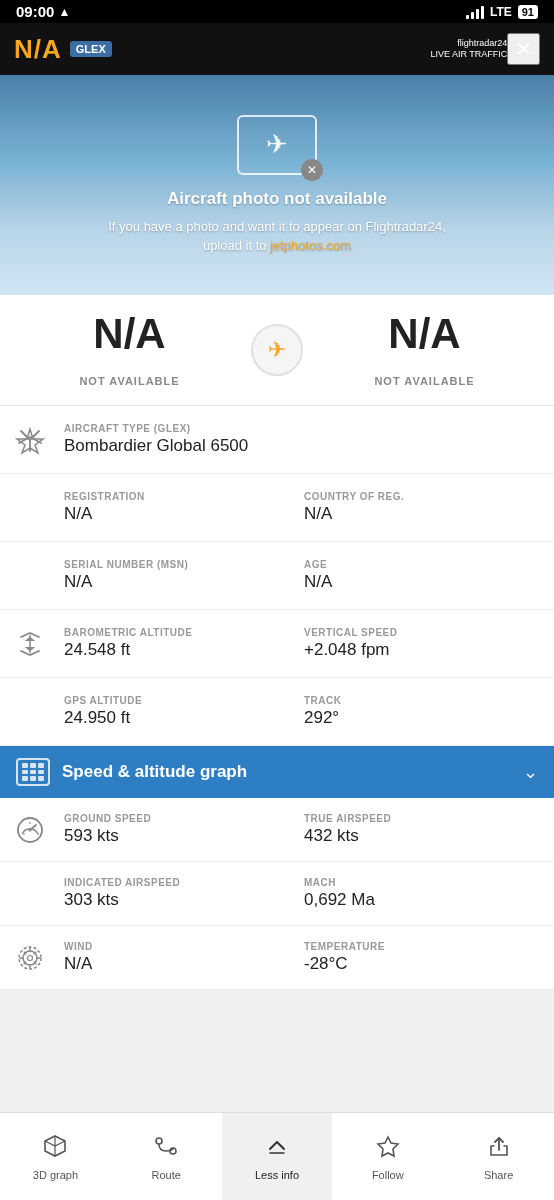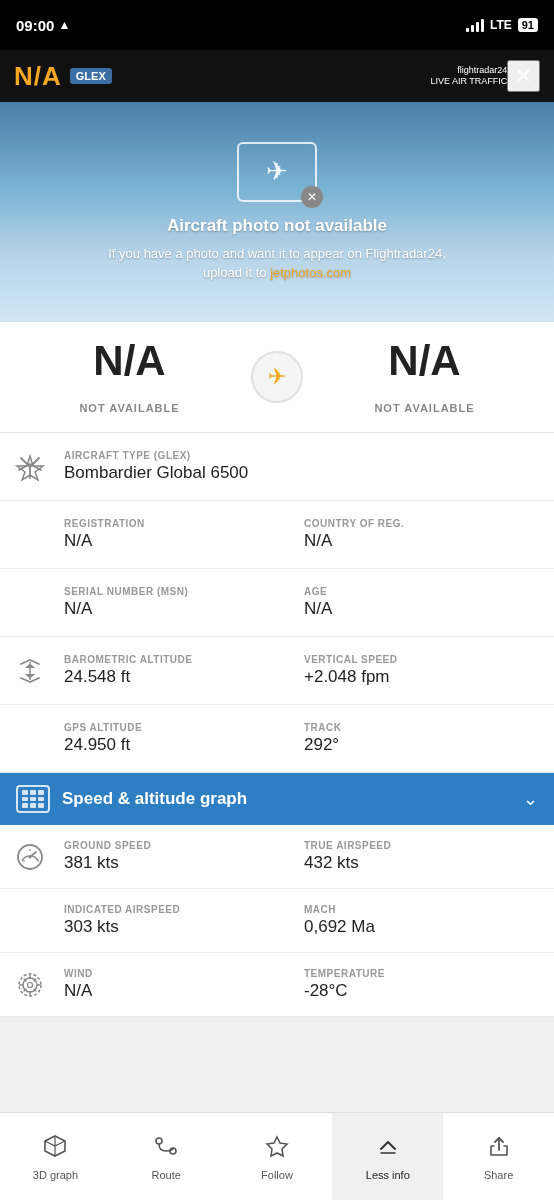--- a/index.html
+++ b/index.html
@@ -14,21 +14,21 @@
     }
 
     
     .status-bar {
       background: #000;
       color: #fff;
       display: flex;
       justify-content: space-between;
       align-items: center;
       padding: 2px 16px;
-      height: 50px;
+      height: 23px;
     }
     .status-bar-left {
       font-size: 15px;
       font-weight: 600;
       display: flex;
       align-items: center;
       gap: 4px;
     }
     .status-bar-right {
       display: flex;
@@ -557,21 +557,21 @@
       <circle cx="16" cy="16" r="1.5" fill="#888"></circle>
       <line x1="9" y1="20" x2="11" y2="20" stroke="#888" stroke-width="1.2"></line>
       <line x1="23" y1="20" x2="25" y2="20" stroke="#888" stroke-width="1.2"></line>
       <line x1="16" y1="8" x2="16" y2="10" stroke="#888" stroke-width="1.2"></line>
     </svg>
   </div>
   <div class="speed-row-content">
     <div class="info-fields">
       <div class="info-field">
         <div class="info-field-label">GROUND SPEED</div>
-        <div class="info-field-value">381 kts</div>
+        <div class="info-field-value">593 kts</div>
       </div>
       <div class="info-field">
         <div class="info-field-label">TRUE AIRSPEED</div>
         <div class="info-field-value">432 kts</div>
       </div>
     </div>
   </div>
 </div>
 
 <div class="speed-row">
@@ -630,36 +630,36 @@
   <div class="nav-item">
     <span class="nav-icon">
       <svg width="26" height="26" viewBox="0 0 26 26" fill="none">
         <circle cx="6" cy="8" r="3" stroke="#555" stroke-width="1.6" fill="none"></circle>
         <circle cx="20" cy="18" r="3" stroke="#555" stroke-width="1.6" fill="none"></circle>
         <path d="M6 11 Q6 18 13 18 Q20 18 20 15" stroke="#555" stroke-width="1.6" fill="none" stroke-linecap="round"></path>
       </svg>
     </span>
     <span class="nav-label">Route</span>
   </div>
-  <div class="nav-item">
-    <span class="nav-icon">
-      <svg width="26" height="26" viewBox="0 0 26 26" fill="none">
-        <path d="M13 4 L16 10 L23 11 L18 16 L19 23 L13 20 L7 23 L8 16 L3 11 L10 10 Z" stroke="#555" stroke-width="1.6" fill="none"></path>
-      </svg>
-    </span>
-    <span class="nav-label">Follow</span>
-  </div>
   <div class="nav-item active">
     <span class="nav-icon">
       <svg width="26" height="26" viewBox="0 0 26 26" fill="none">
         <path d="M6 16 L13 9 L20 16" stroke="#333" stroke-width="2" stroke-linecap="round" stroke-linejoin="round" fill="none"></path>
         <line x1="6" y1="20" x2="20" y2="20" stroke="#333" stroke-width="1.5" stroke-linecap="round"></line>
       </svg>
     </span>
     <span class="nav-label">Less info</span>
+  </div>
+  <div class="nav-item">
+    <span class="nav-icon">
+      <svg width="26" height="26" viewBox="0 0 26 26" fill="none">
+        <path d="M13 4 L16 10 L23 11 L18 16 L19 23 L13 20 L7 23 L8 16 L3 11 L10 10 Z" stroke="#555" stroke-width="1.6" fill="none"></path>
+      </svg>
+    </span>
+    <span class="nav-label">Follow</span>
   </div>
   <div class="nav-item">
     <span class="nav-icon">
       <svg width="26" height="26" viewBox="0 0 26 26" fill="none">
         <path d="M13 5 L13 17" stroke="#555" stroke-width="1.8" stroke-linecap="round"></path>
         <path d="M9 9 L13 5 L17 9" stroke="#555" stroke-width="1.8" stroke-linecap="round" stroke-linejoin="round" fill="none"></path>
         <path d="M8 13 L5 13 L5 22 L21 22 L21 13 L18 13" stroke="#555" stroke-width="1.6" stroke-linecap="round" stroke-linejoin="round" fill="none"></path>
       </svg>
     </span>
     <span class="nav-label">Share</span>

